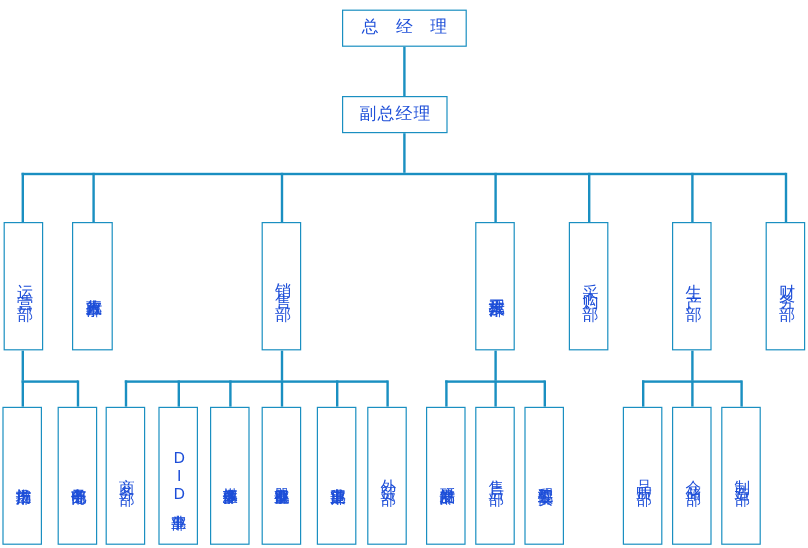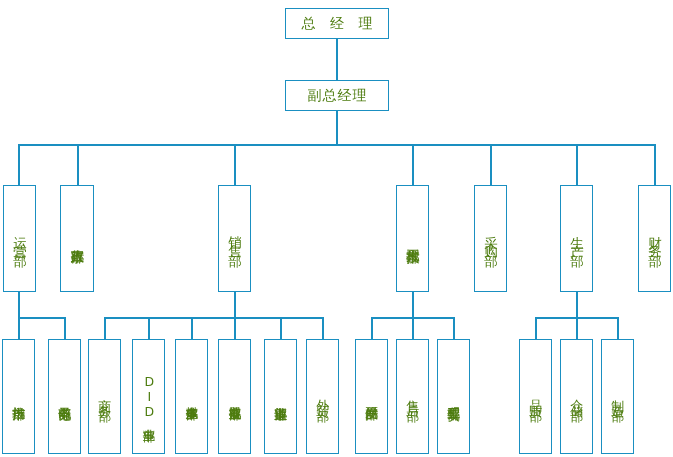--- a/index.html
+++ b/index.html
@@ -25,21 +25,21 @@
     color: #2b2b2b;
     display: flex;
     align-items: center;
     justify-content: center;
     z-index: 3;
   }
   .node .lbl {
     display: block;
     text-align: center;
     line-height: 1.18;
-    color: #4d7c0f;
+    color: #1d4ed8;
   }
   
   .node.h .lbl {
     writing-mode: horizontal-tb;
     font-size: 14px;
     letter-spacing: 5px;
     text-indent: 5px;
   }
   .node.h.n2 .lbl {
     letter-spacing: 1px;
@@ -110,21 +110,21 @@
   <div class="ln v" style="left:576px; top:292px; height:25px;"></div>
   <div class="ln h" style="left:535px; top:317px; width:83px;"></div>
   <div class="ln v" style="left:535px; top:317px; height:22px;"></div>
   <div class="ln v" style="left:576px; top:317px; height:22px;"></div>
   <div class="ln v" style="left:617px; top:317px; height:22px;"></div>
 
   <div class="node h n1" style="left:285px; top:8px; width:104px; height:31px;">
     <span class="lbl">总 经 理</span>
   </div>
 
-  <div class="node h n2" style="left:285px; top:80px; width:104px; height:31px;">
+  <div class="node h n2" style="left:285px; top:80px; width:88px; height:31px;">
     <span class="lbl">副总经理</span>
   </div>
 
   <div class="node v lvl2 sp3" style="left:3px; top:185px; width:33px; height:107px;">
     <span class="lbl">运营部</span>
   </div>
 
   <div class="node v lvl2 sp0" style="left:60px; top:185px; width:34px; height:107px;">
     <span class="lbl">行政人事部</span>
   </div>

